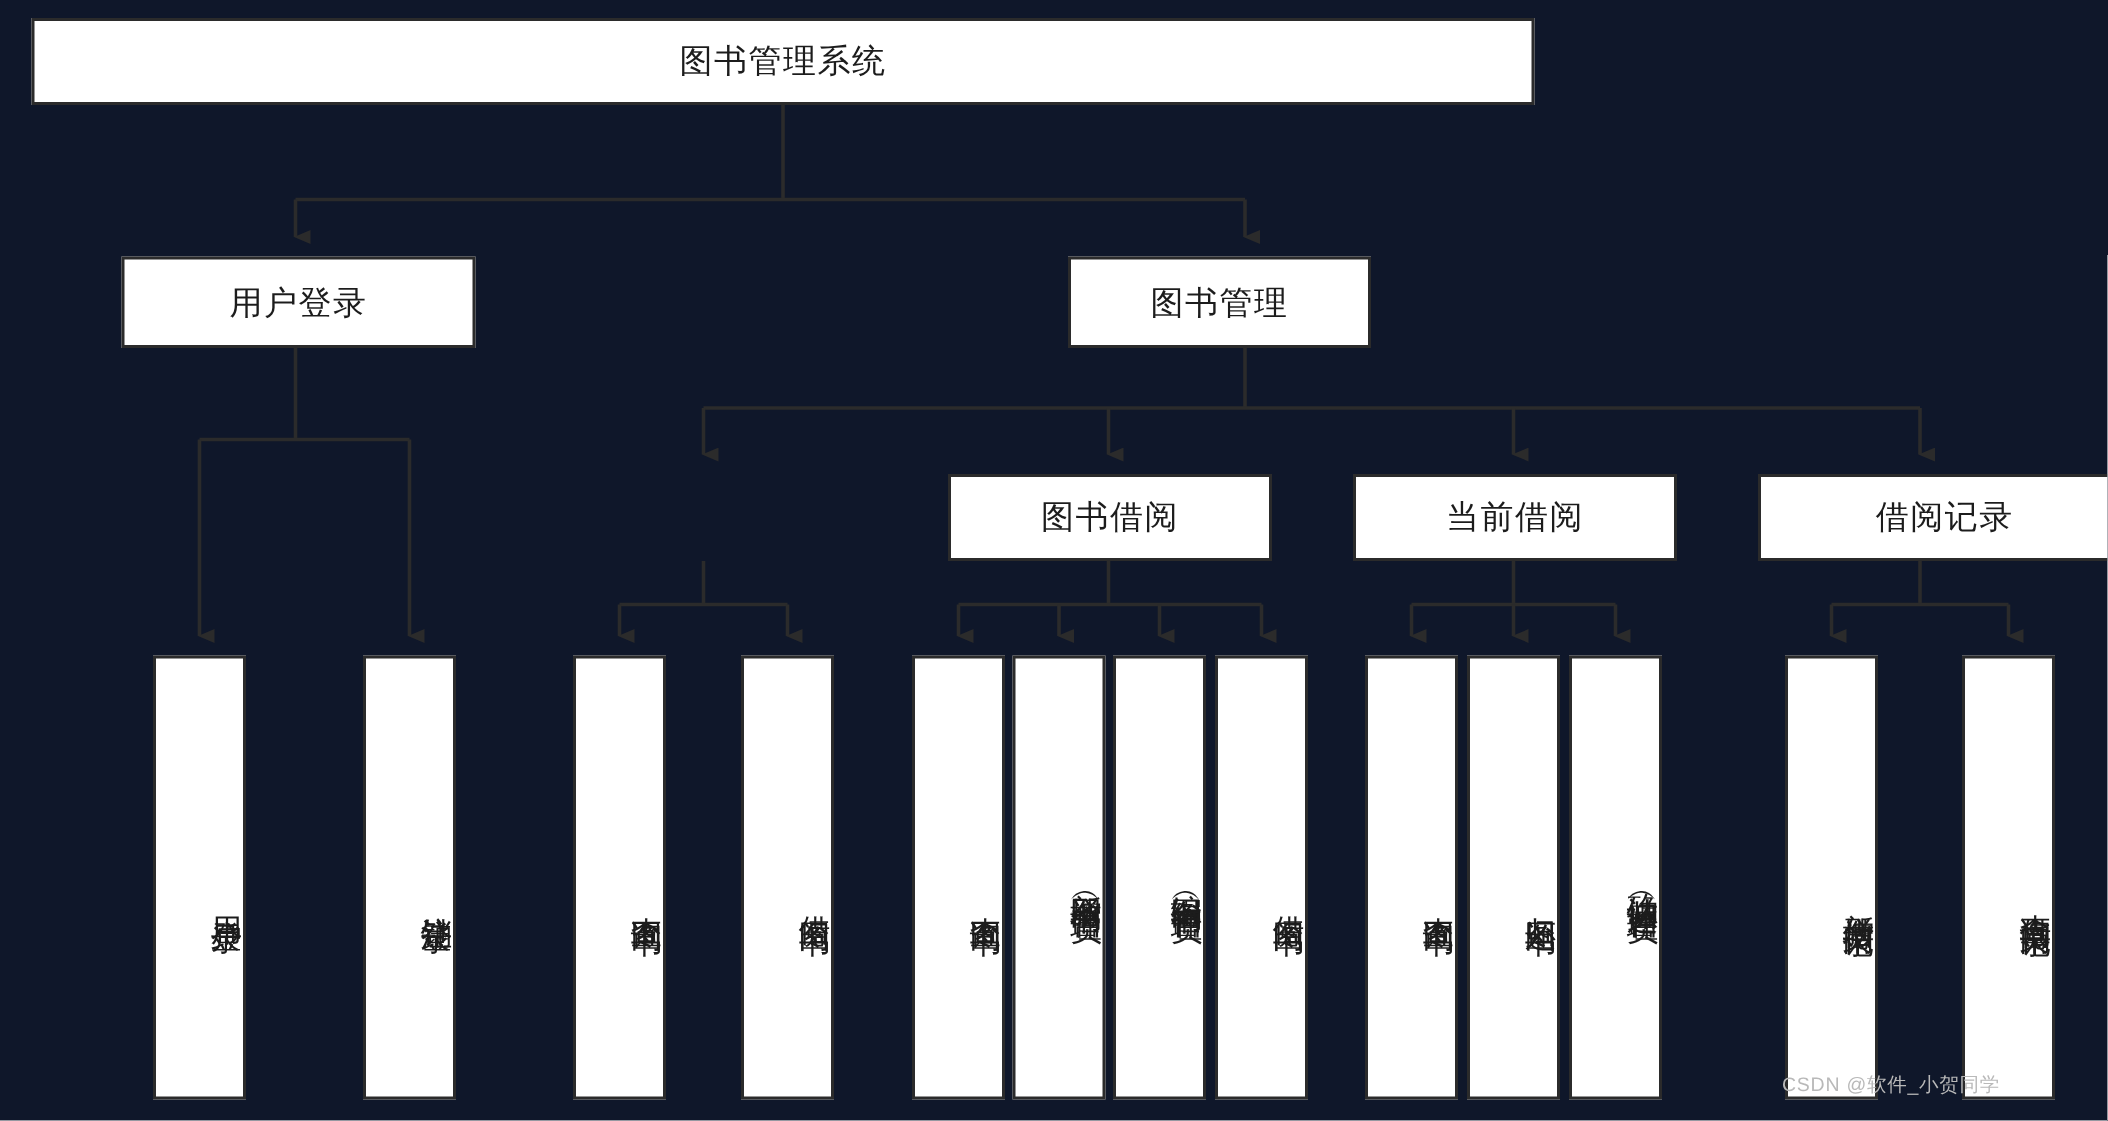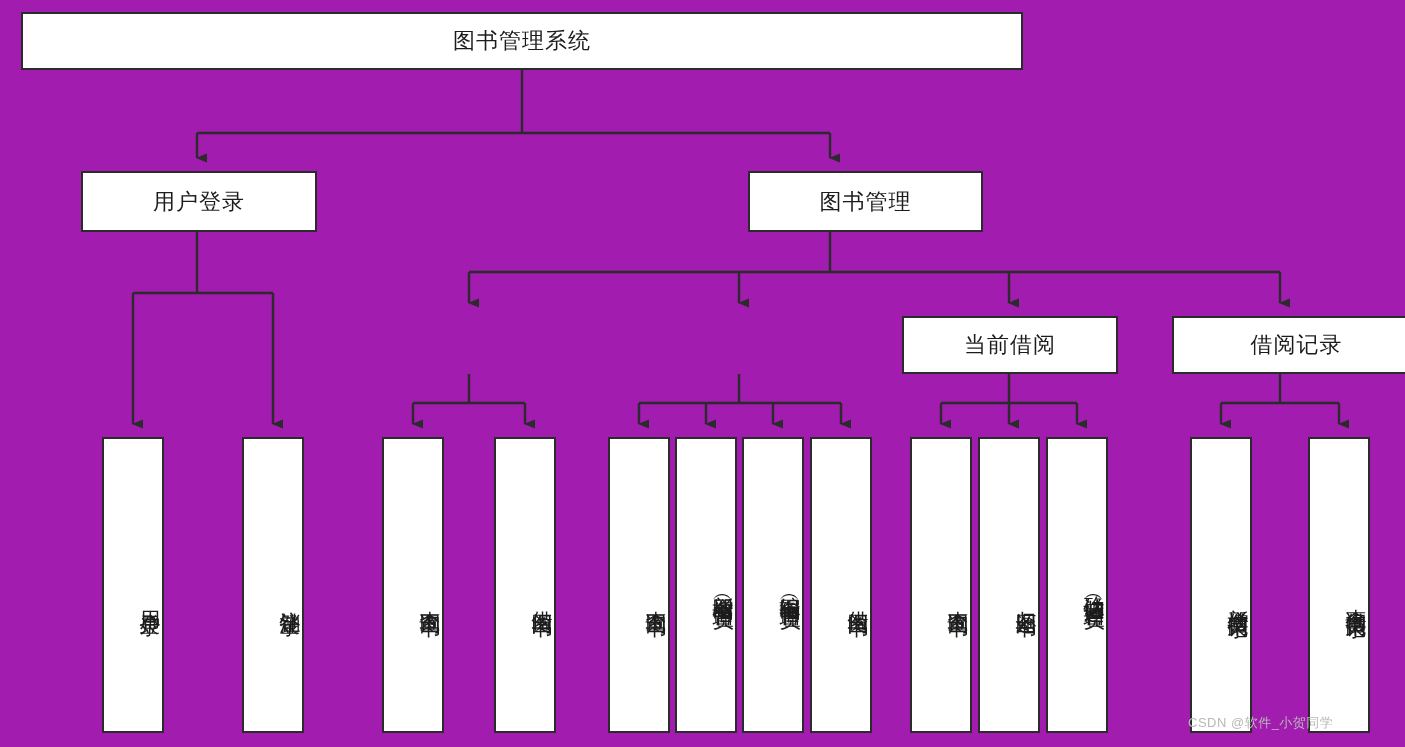--- a/index.html
+++ b/index.html
@@ -7,21 +7,21 @@
     padding: 0;
     background: #ffffff;
   }
   body {
     font-family: "Liberation Sans", "DejaVu Sans", sans-serif;
   }
   #canvas {
     position: relative;
     width: 1405px;
     height: 747px;
-    background: #a21caf;
+    background: #0f172a;
     overflow: hidden;
   }
   .node {
     position: absolute;
     box-sizing: border-box;
     border: 2px solid #2b2b2b;
     background: #ffffff;
     display: flex;
     align-items: center;
     justify-content: center;
@@ -121,22 +121,23 @@
       <path d="M1280,374 L1280,403"></path>
       <path d="M1221,403 L1339,403"></path>
       <path d="M1221,403 L1221,424" marker-end="url(#arrow)"></path>
       <path d="M1339,403 L1339,424" marker-end="url(#arrow)"></path>
     </g>
   </svg>
 
   <div class="node h" style="left:21px; top:12px; width:1002px; height:58px;">图书管理系统</div>
 
   <div class="node h" style="left:81px; top:171px; width:236px; height:61px;">用户登录</div>
-  <div class="node h" style="left:748px; top:171px; width:235px; height:61px;text-align:right;">图书管理</div>
+  <div class="node h" style="left:712px; top:171px; width:202px; height:61px;text-align:right;">图书管理</div>
 
+  <div class="node h" style="left:632px; top:316px; width:216px; height:58px;">图书借阅</div>
   <div class="node h" style="left:902px; top:316px; width:216px; height:58px;text-align:right;">当前借阅</div>
   <div class="node h" style="left:1172px; top:316px; width:249px; height:58px;">借阅记录</div>
 
   <div class="node v" style="left:102px; top:437px; width:62px; height:296px;">
     <span class="vlabel">用户登录</span>
   </div>
   <div class="node v" style="left:242px; top:437px; width:62px; height:296px;">
     <span class="vlabel">注销登录</span>
   </div>
 

